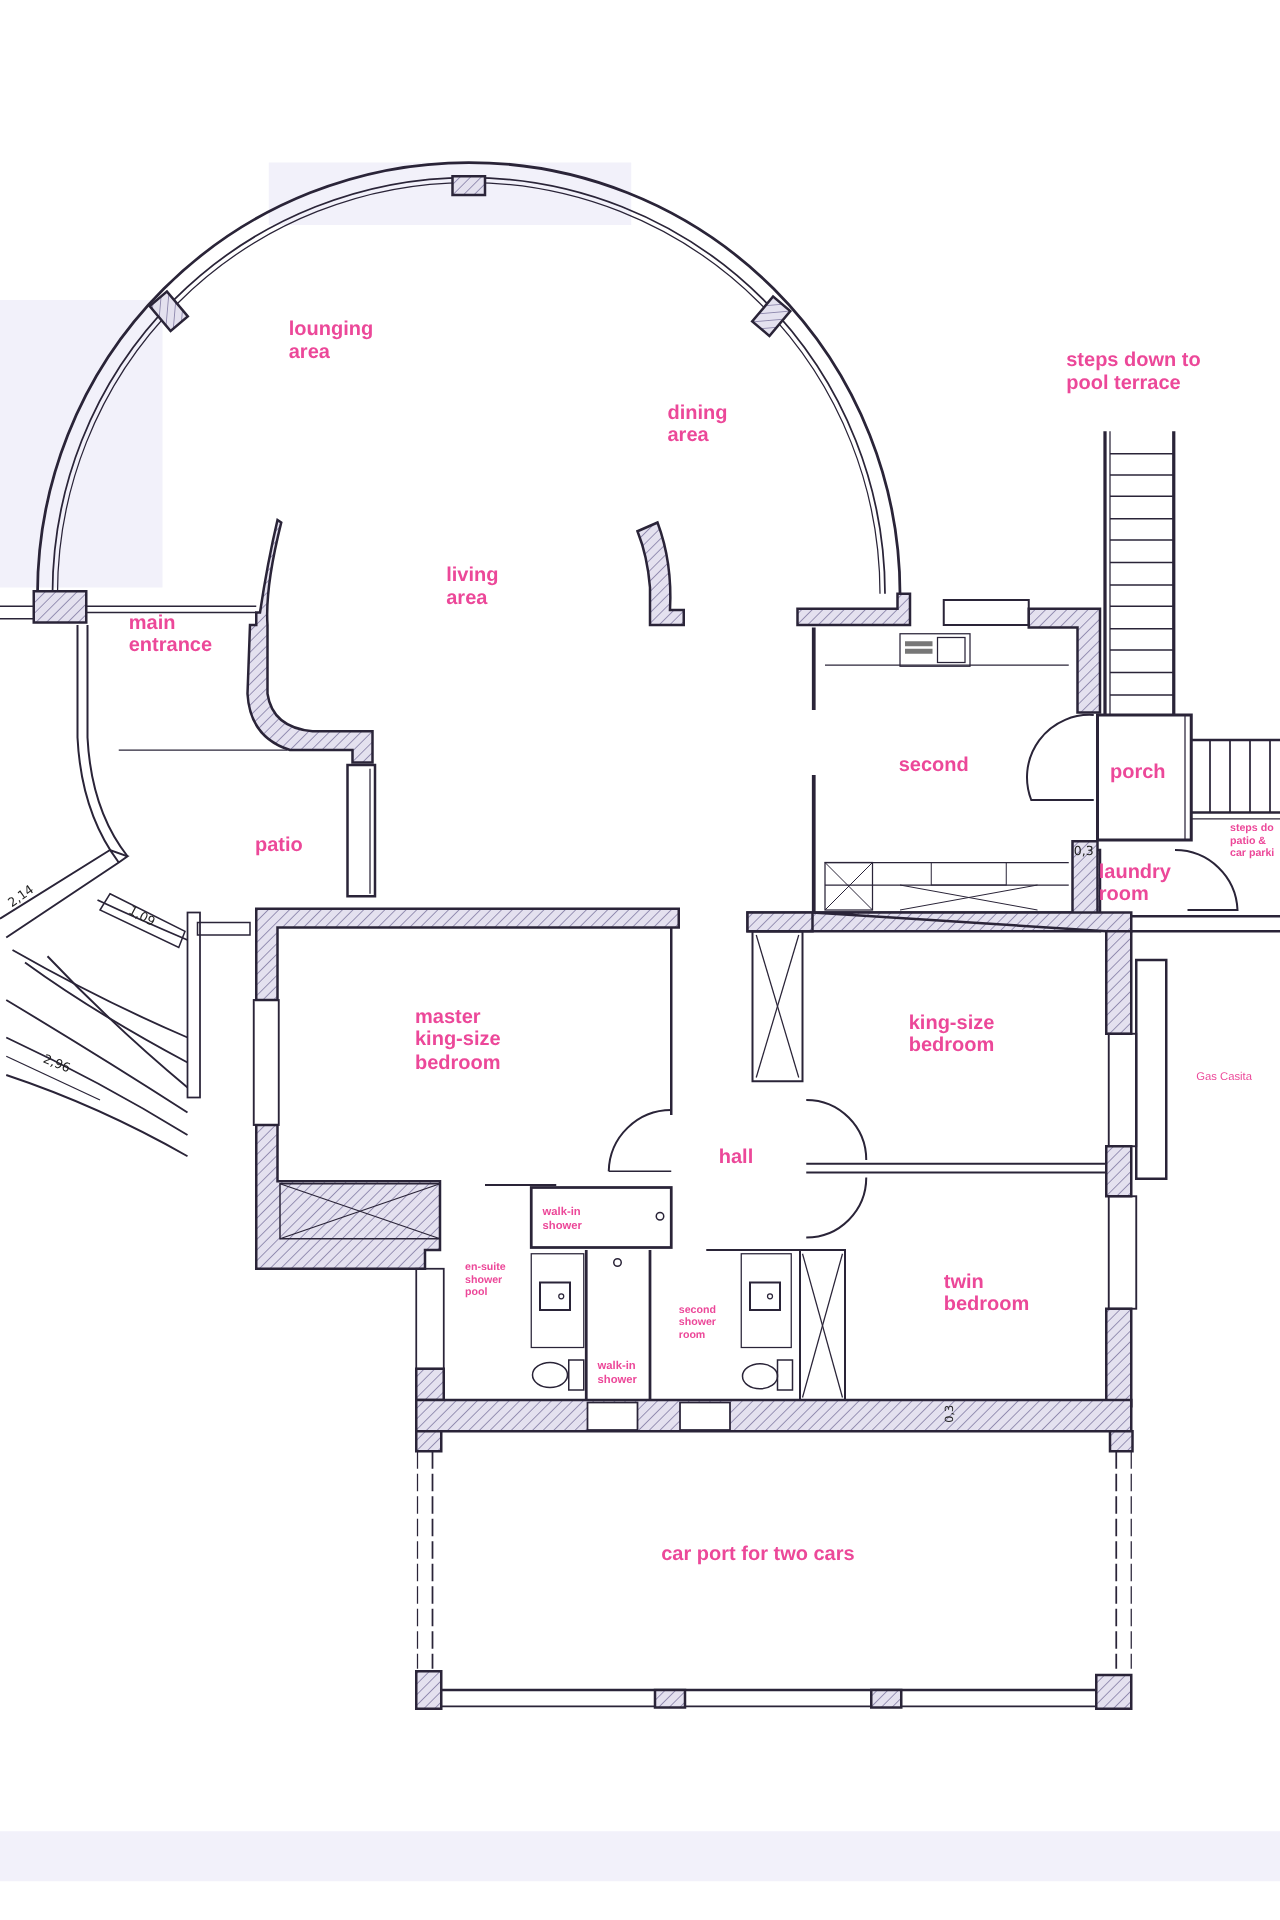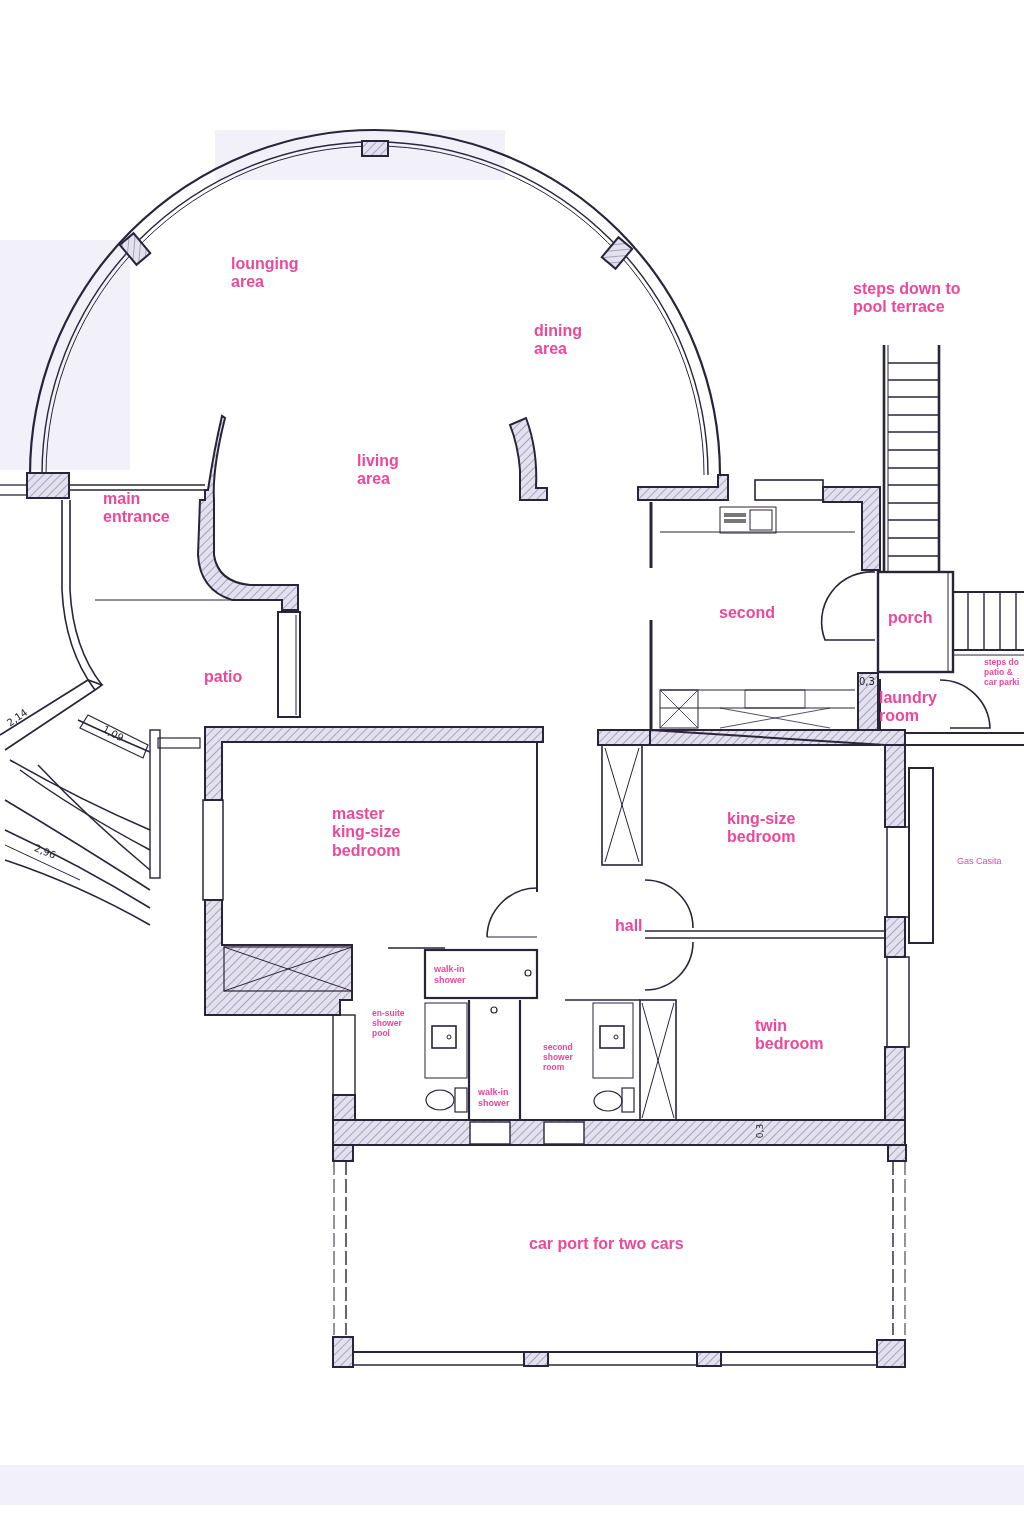--- a/index.html
+++ b/index.html
@@ -215,21 +215,21 @@
   <div class="lbl lbl-big" style="left:204px;top:648px;margin-top:20px;">patio</div>
   <div class="lbl lbl-big" style="left:719px;top:604px;">second</div>
   <div class="lbl lbl-big" style="left:888px;top:609px;">porch</div>
   <div class="lbl lbl-big" style="left:879px;top:689px;">laundry
 room</div>
   <div class="lbl lbl-big" style="left:332px;top:805px;">master
 king-size
 bedroom</div>
   <div class="lbl lbl-big" style="left:727px;top:810px;">king-size
 bedroom</div>
-  <div class="lbl lbl-big" style="left:575px;top:917px;margin-left:40px;">hall</div>
+  <div class="lbl lbl-big" style="left:575px;top:917px;">hall</div>
   <div class="lbl lbl-big" style="left:755px;top:1017px;">twin
 bedroom</div>
   <div class="lbl lbl-small" style="left:434px;top:964px;">walk-in
 shower</div>
   <div class="lbl lbl-small" style="left:478px;top:1087px;">walk-in
 shower</div>
   <div class="lbl lbl-tiny" style="left:372px;top:1008px;">en-suite
 shower
 pool</div>
   <div class="lbl lbl-tiny" style="left:543px;top:1042px;">second

